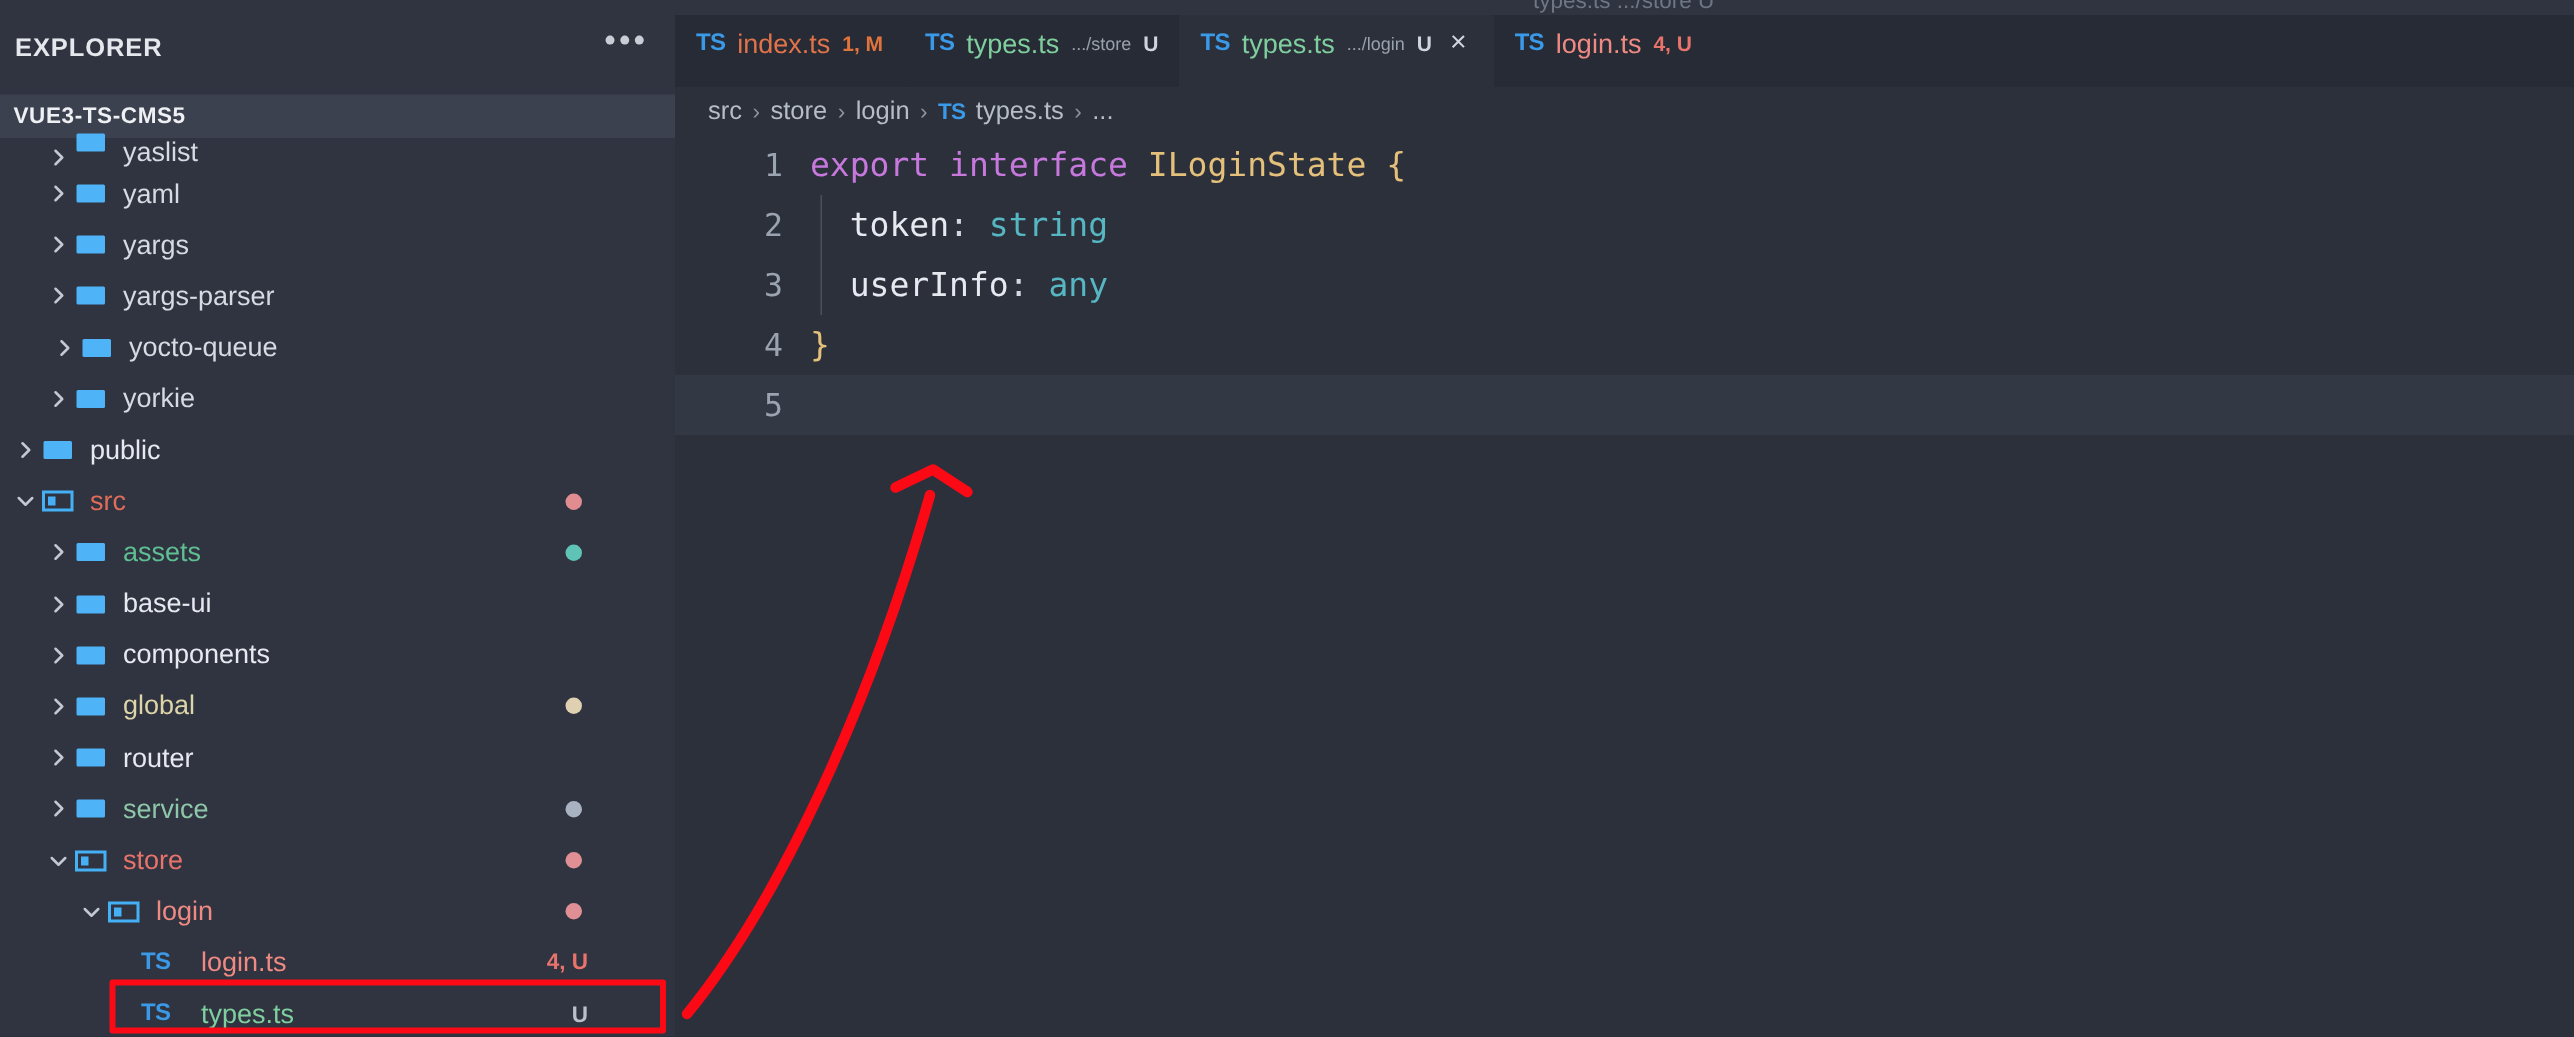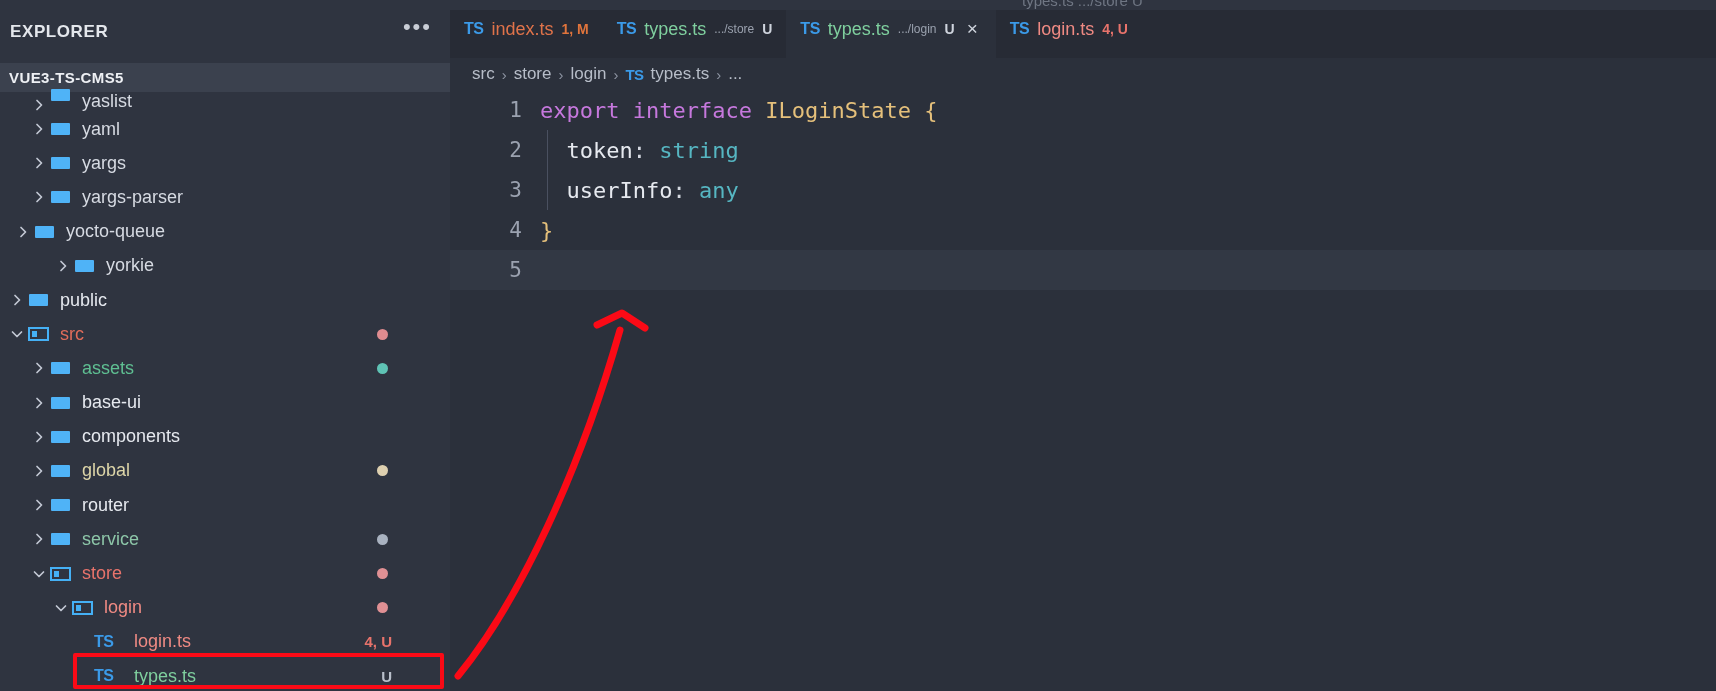--- a/index.html
+++ b/index.html
@@ -268,34 +268,34 @@
               <path d="M5 2.5 L9.5 7 L5 11.5" fill="none" stroke="#c2c8d4" stroke-width="1.7" stroke-linecap="round" stroke-linejoin="round"></path>
             </svg>
           </span>
           <span class="folder-ico">
             <svg width="22" height="18" viewBox="0 0 22 18">
               <rect x="1" y="3" width="19" height="12" fill="#4fb3f7" rx="1"></rect>
             </svg>
           </span>
           <span class="name" style="color: rgb(214, 218, 226);">yargs-parser</span>
         </div>
-        <div class="row" style="padding-left: 12px;">
+        <div class="row" style="padding-left: 32px;">
           <span class="chev">
             <svg width="14" height="14" viewBox="0 0 14 14">
               <path d="M5 2.5 L9.5 7 L5 11.5" fill="none" stroke="#c2c8d4" stroke-width="1.7" stroke-linecap="round" stroke-linejoin="round"></path>
             </svg>
           </span>
           <span class="folder-ico">
             <svg width="22" height="18" viewBox="0 0 22 18">
               <rect x="1" y="3" width="19" height="12" fill="#4fb3f7" rx="1"></rect>
             </svg>
           </span>
           <span class="name" style="color: rgb(214, 218, 226);">yocto-queue</span>
         </div>
-        <div class="row" style="padding-left: 28px; margin-left: 24px;">
+        <div class="row" style="padding-left: 28px;">
           <span class="chev">
             <svg width="14" height="14" viewBox="0 0 14 14">
               <path d="M5 2.5 L9.5 7 L5 11.5" fill="none" stroke="#c2c8d4" stroke-width="1.7" stroke-linecap="round" stroke-linejoin="round"></path>
             </svg>
           </span>
           <span class="folder-ico">
             <svg width="22" height="18" viewBox="0 0 22 18">
               <rect x="1" y="3" width="19" height="12" fill="#4fb3f7" rx="1"></rect>
             </svg>
           </span>

